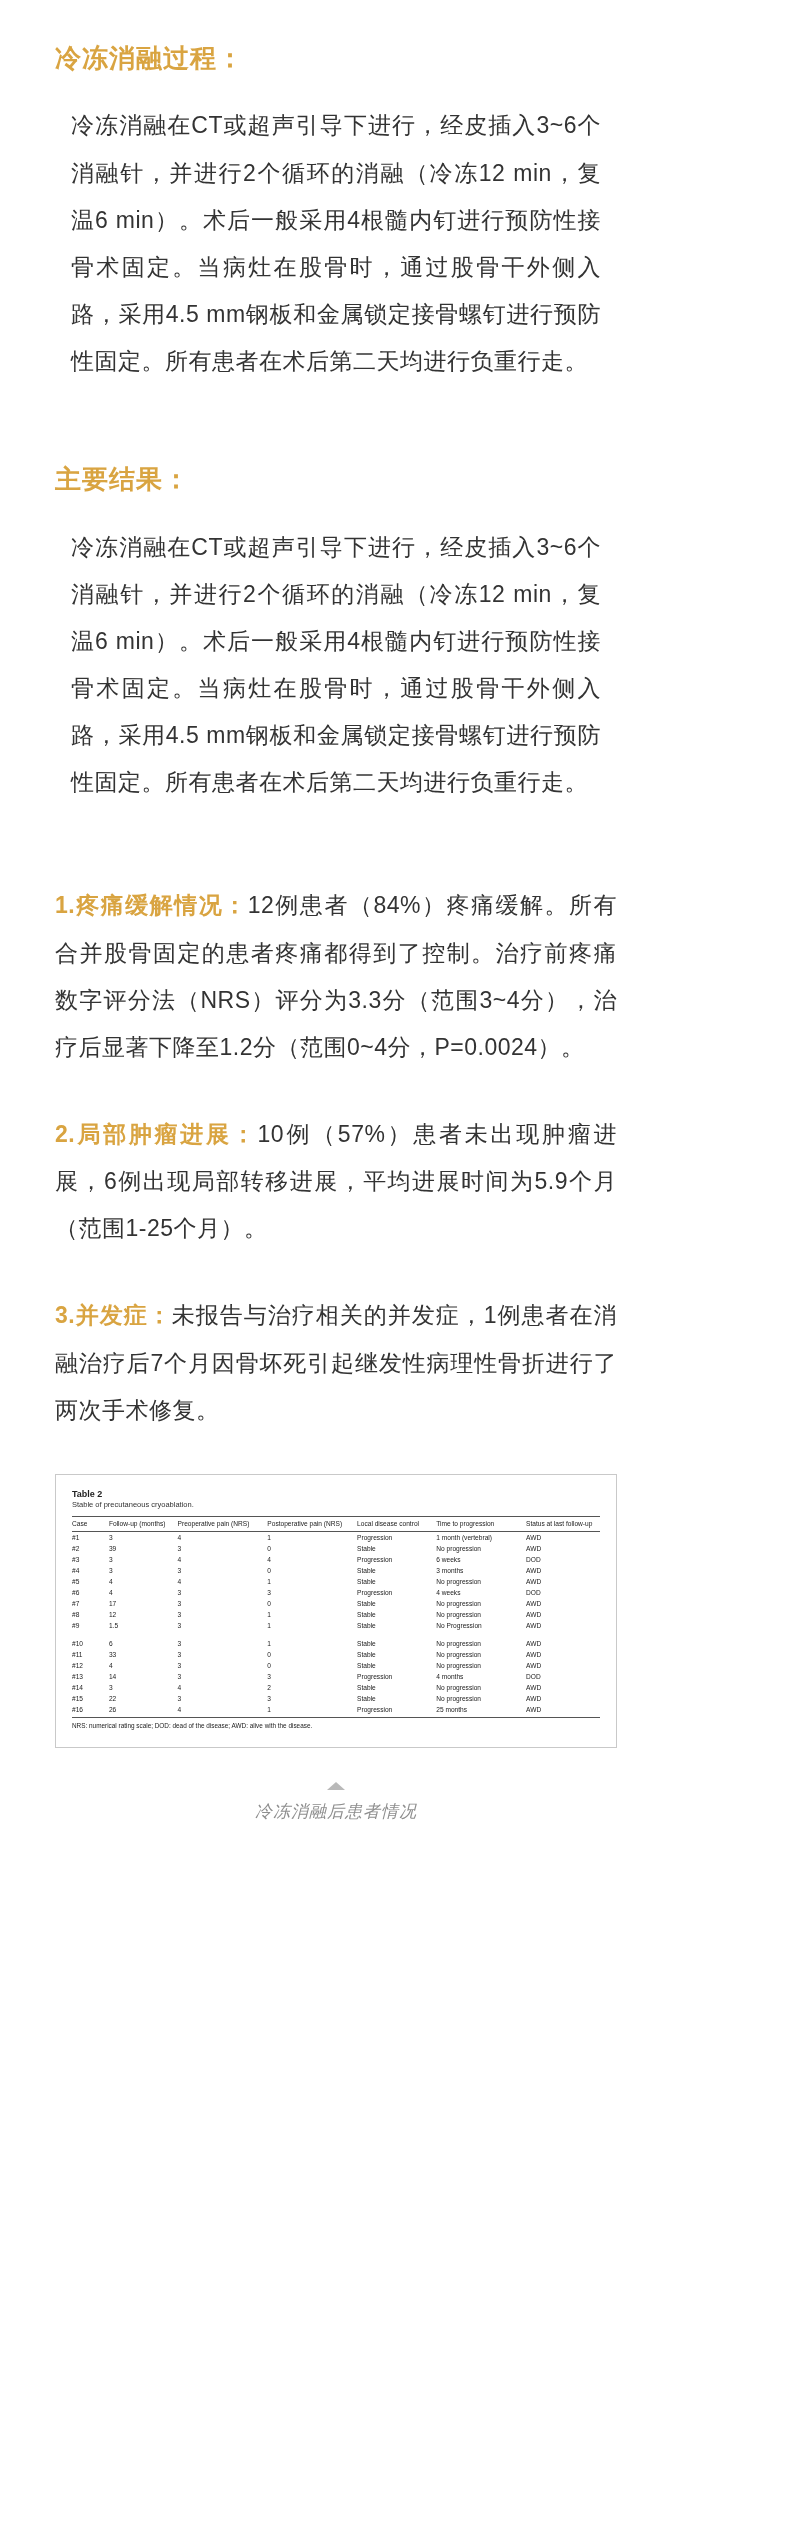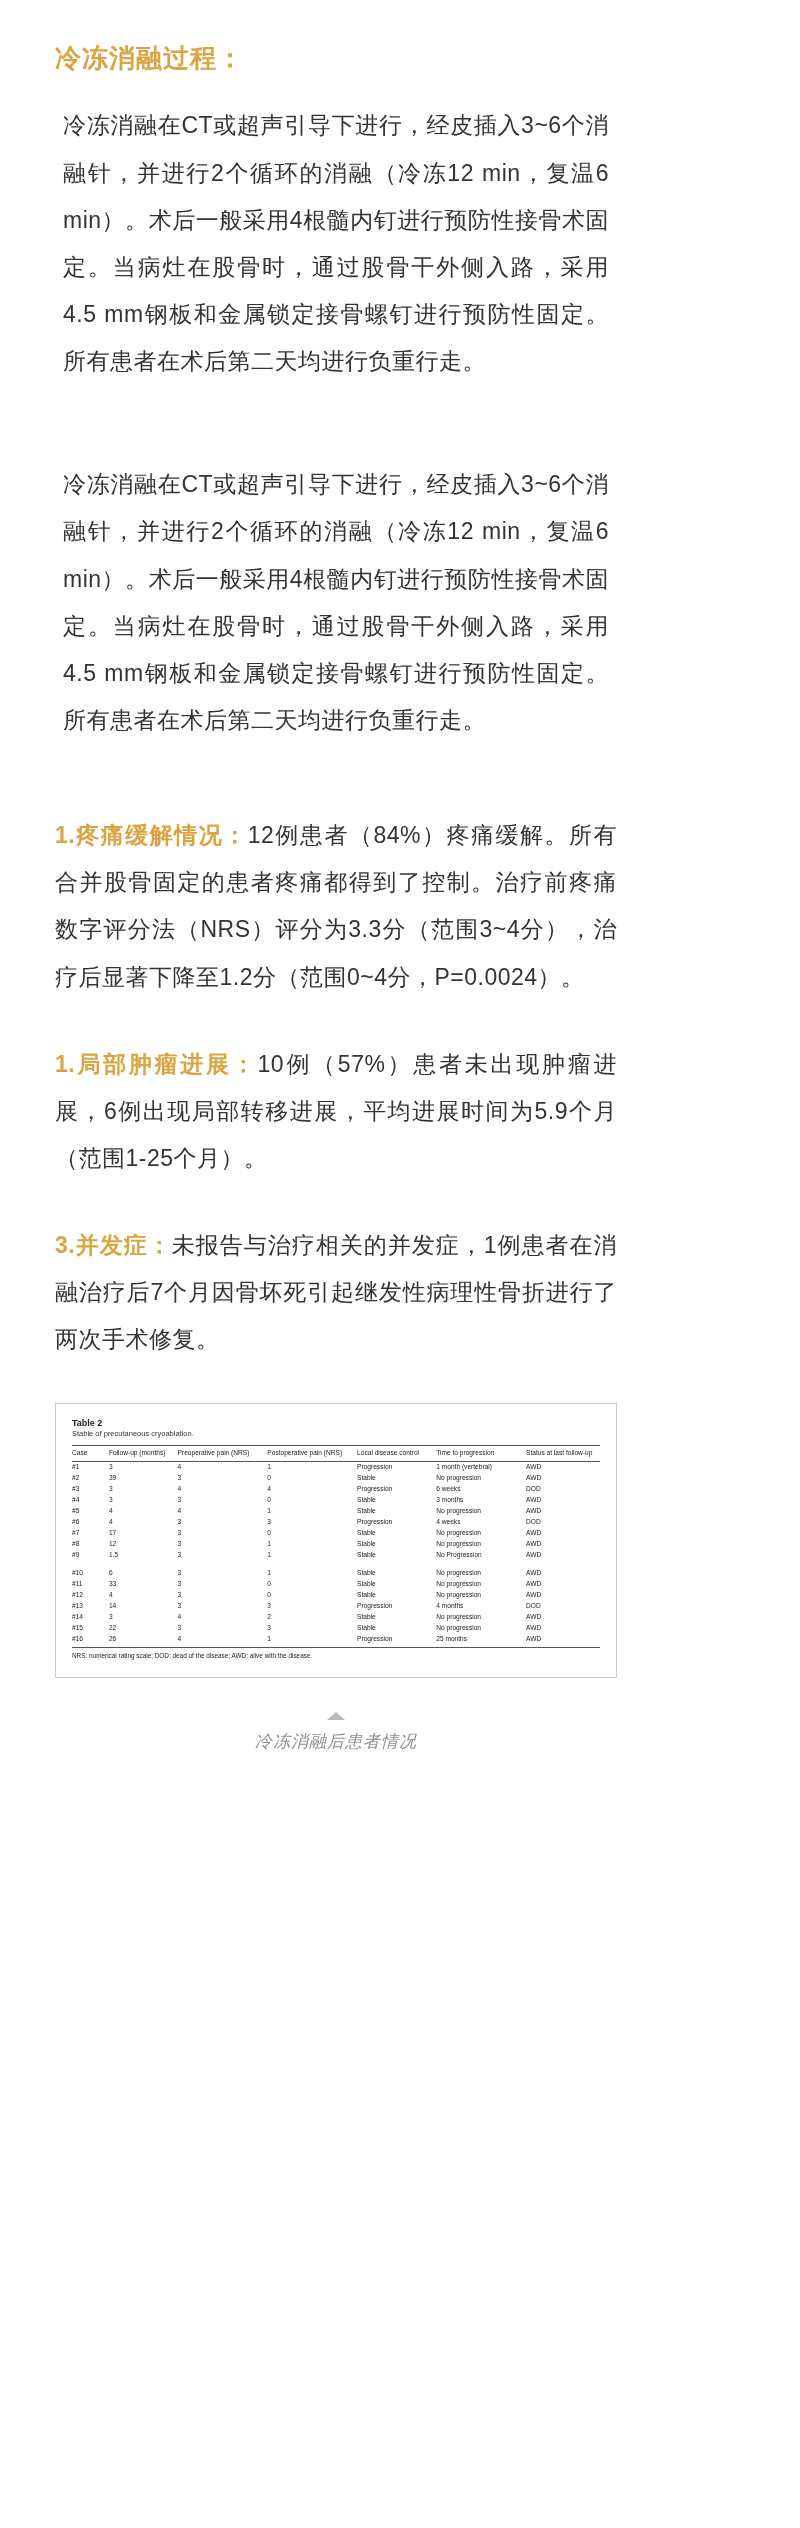--- a/index.html
+++ b/index.html
@@ -27,21 +27,21 @@
     letter-spacing: 1px;
     margin: 0 0 26px 0;
     line-height: 1.4;
   }
   .para {
     font-size: 23px;
     line-height: 2.05;
     color: #333333;
     letter-spacing: 0.5px;
     text-align: justify;
-    margin: 8px;
+    margin: 16px;
   }
   .block-gap {
     height: 60px;
   }
   .numbered {
     font-size: 23px;
     line-height: 2.05;
     color: #333333;
     letter-spacing: 0.5px;
     text-align: justify;
@@ -127,27 +127,28 @@
 </head>
 <body>
 
 <div class="page">
 
   <h2 class="section-heading">冷冻消融过程：</h2>
   <p class="para">冷冻消融在CT或超声引导下进行，经皮插入3~6个消融针，并进行2个循环的消融（冷冻12 min，复温6 min）。术后一般采用4根髓内钉进行预防性接骨术固定。当病灶在股骨时，通过股骨干外侧入路，采用4.5 mm钢板和金属锁定接骨螺钉进行预防性固定。所有患者在术后第二天均进行负重行走。</p>
 
   <div class="block-gap"></div>
 
+  <h2 class="section-heading">主要结果：</h2>
   <p class="para">冷冻消融在CT或超声引导下进行，经皮插入3~6个消融针，并进行2个循环的消融（冷冻12 min，复温6 min）。术后一般采用4根髓内钉进行预防性接骨术固定。当病灶在股骨时，通过股骨干外侧入路，采用4.5 mm钢板和金属锁定接骨螺钉进行预防性固定。所有患者在术后第二天均进行负重行走。</p>
 
   <div class="block-gap"></div>
 
   <p class="numbered"><span class="lead">1.疼痛缓解情况：</span><span>12例患者（84%）疼痛缓解。所有合并股骨固定的患者疼痛都得到了控制。治疗前疼痛数字评分法（NRS）评分为3.3分（范围3~4分），治疗后显著下降至1.2分（范围0~4分，P=0.0024）。</span></p>
 
-  <p class="numbered"><span class="lead">1.局部肿瘤进展：</span><span>10例（57%）患者未出现肿瘤进展，6例出现局部转移进展，平均进展时间为5.9个月（范围1-25个月）。</span></p>
+  <p class="numbered"><span class="lead">2.局部肿瘤进展：</span><span>10例（57%）患者未出现肿瘤进展，6例出现局部转移进展，平均进展时间为5.9个月（范围1-25个月）。</span></p>
 
   <p class="numbered"><span class="lead">3.并发症：</span><span>未报告与治疗相关的并发症，1例患者在消融治疗后7个月因骨坏死引起继发性病理性骨折进行了两次手术修复。</span></p>
 
   <div class="table-figure">
     <div class="tbl-title">Table 2</div>
     <div class="tbl-subtitle">Stable of precutaneous cryoablation.</div>
     <table class="data">
       <thead>
         <tr>
           <th style="width:7%">Case</th>

